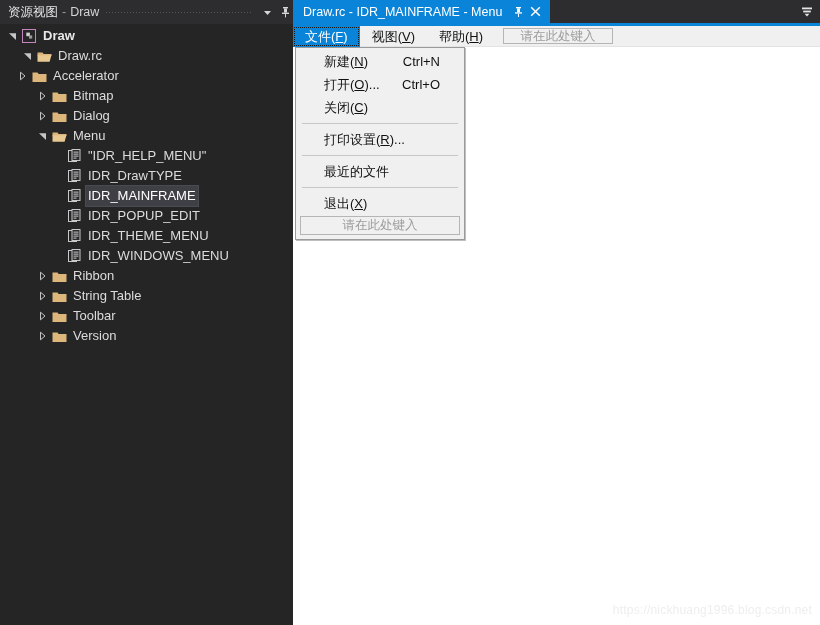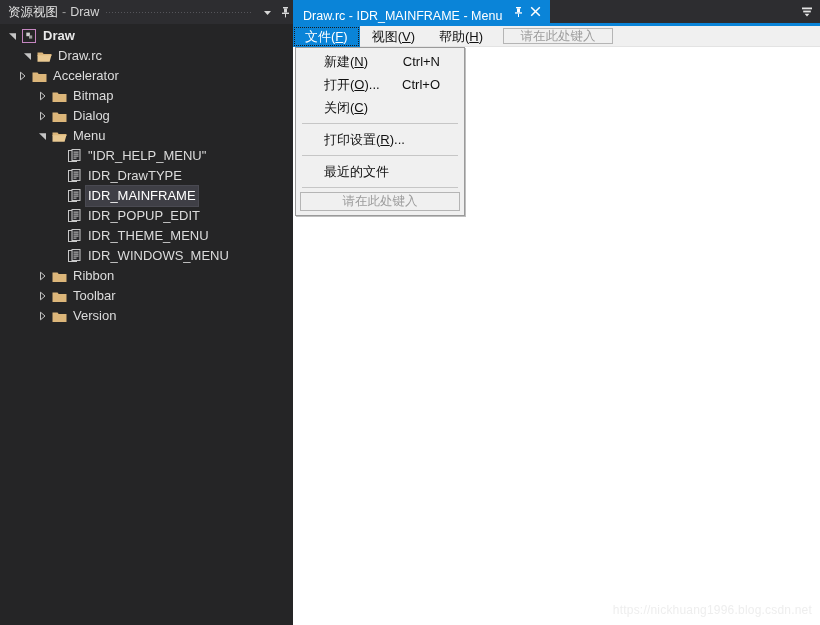--- a/index.html
+++ b/index.html
@@ -93,21 +93,21 @@
 
   
   #editor { position: absolute; left: 293px; top: 0; width: 527px; height: 625px; background: #ffffff; }
   #tabstrip {
     position: absolute; left: 0; top: 0; width: 527px; height: 23px;
     background: #2d2d30;
     display: flex; align-items: stretch;
   }
   #doc-tab {
     background: #0a84d8; color: #ffffff;
-    display: flex; align-items: flex-end;
+    display: flex; align-items: center;
     padding: 0 6px 0 10px; font-size: 12.5px;
     white-space: nowrap; height: 23px;
   }
   #doc-tab .tab-title { margin-right: 8px; }
   .tab-btn {
     width: 17px; height: 23px;
     display: flex; align-items: center; justify-content: center;
     color: #ffffff;
   }
   .tab-btn svg { display: block; }
@@ -392,20 +392,33 @@
             <svg width="9" height="10" viewBox="0 0 9 10">
               <path d="M2.5,1.2 L7,5 L2.5,8.8 Z" fill="none" stroke="#c5c5c5" stroke-width="1"></path>
             </svg>
           </span>
           <span class="nicon">
             <svg width="15" height="13" viewBox="0 0 15 13">
               <path d="M0.5,2.5 h5 l1.2,1.4 h7.8 v8 h-14 Z" fill="#dcb67a"></path>
             </svg>
           </span>
           <span class="nlabel">Ribbon</span>
+        </div>
+        <div class="node" style="padding-left: 34px;">
+          <span class="twisty">
+            <svg width="9" height="10" viewBox="0 0 9 10">
+              <path d="M2.5,1.2 L7,5 L2.5,8.8 Z" fill="none" stroke="#c5c5c5" stroke-width="1"></path>
+            </svg>
+          </span>
+          <span class="nicon">
+            <svg width="15" height="13" viewBox="0 0 15 13">
+              <path d="M0.5,2.5 h5 l1.2,1.4 h7.8 v8 h-14 Z" fill="#dcb67a"></path>
+            </svg>
+          </span>
+          <span class="nlabel">String Table</span>
         </div>
         <div class="node" style="padding-left: 34px;">
           <span class="twisty">
             <svg width="9" height="10" viewBox="0 0 9 10">
               <path d="M2.5,1.2 L7,5 L2.5,8.8 Z" fill="none" stroke="#c5c5c5" stroke-width="1"></path>
             </svg>
           </span>
           <span class="nicon">
             <svg width="15" height="13" viewBox="0 0 15 13">
               <path d="M0.5,2.5 h5 l1.2,1.4 h7.8 v8 h-14 Z" fill="#dcb67a"></path>
@@ -493,20 +506,23 @@
             </div>
             <div class="dd-sep"></div>
             <div class="dd-item">
               <span class="dd-label">打印设置(<span class="ul">R</span>)...</span>
             </div>
             <div class="dd-sep"></div>
             <div class="dd-item">
               <span class="dd-label">最近的文件</span>
             </div>
             <div class="dd-sep"></div>
+            <div class="dd-item">
+              <span class="dd-label">退出(<span class="ul">X</span>)</span>
+            </div>
           </div>
         <div class="dd-new">请在此处键入</div>
       </div>
 
     </div>
   </div>
 
   <div id="watermark">https://nickhuang1996.blog.csdn.net</div>
 </div>
 

